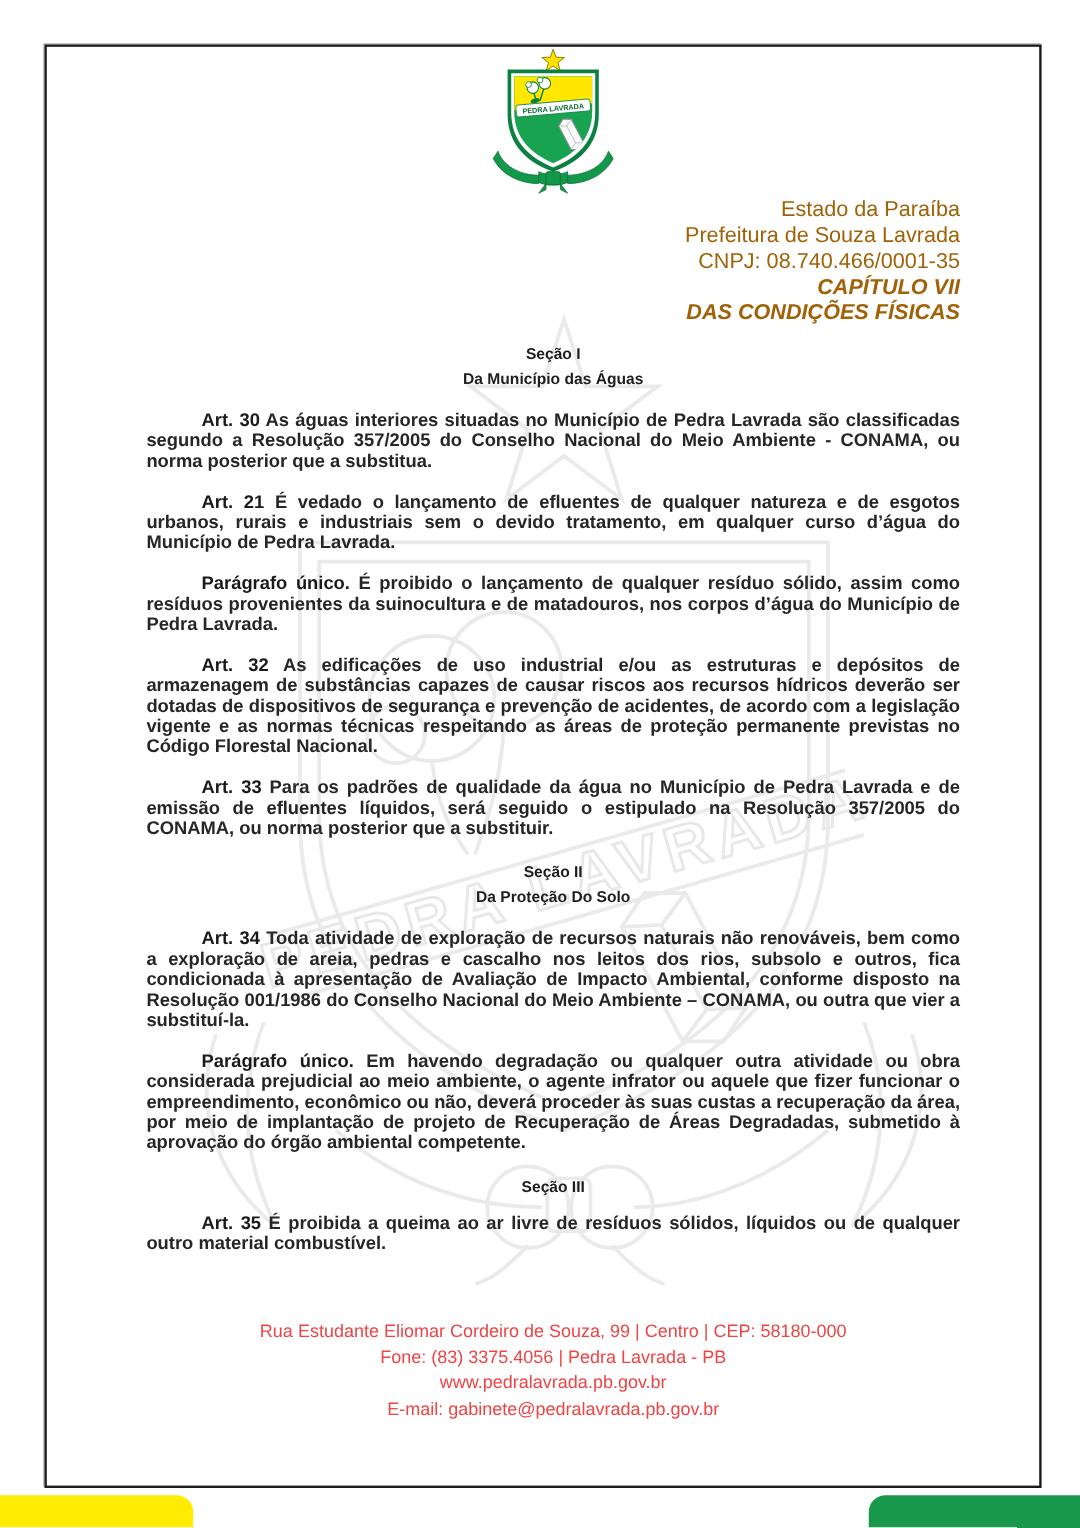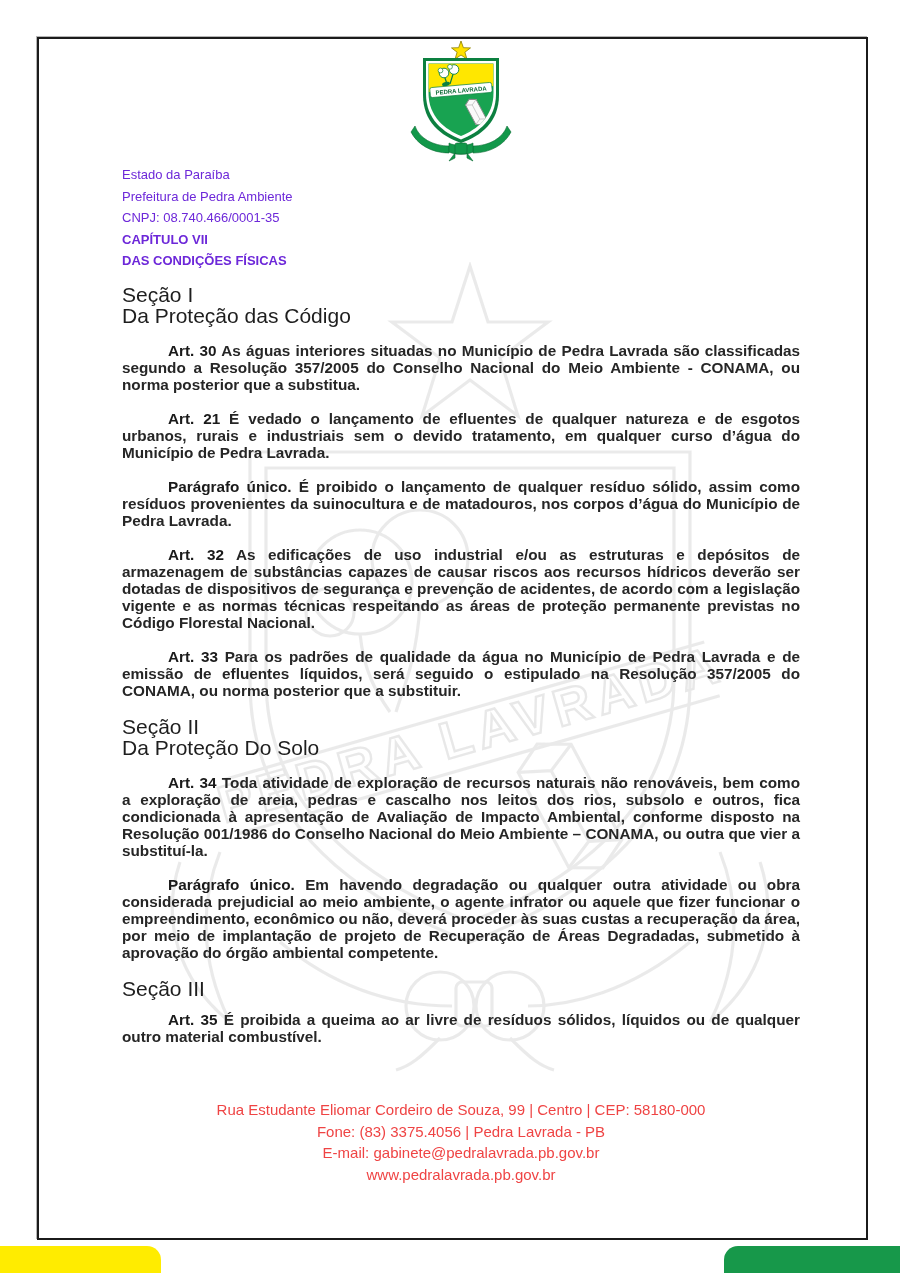--- a/index.html
+++ b/index.html
@@ -10,24 +10,24 @@
   .page-border{
     position:absolute;left:37px;top:37px;right:32px;bottom:33px;
     border:2px solid #1b1b1b;box-shadow:-1px -1px 0 0 #b5b5b5;z-index:1;
   }
   .watermark{
     position:absolute;left:140px;top:262px;width:640px;height:812px;
     opacity:0.55;z-index:0;
   }
   .content{position:absolute;left:122px;top:40px;width:678px;z-index:2;}
   .crest{display:block;margin:0 auto 2px auto;}
-  .hdr{text-align:left;font-size:13px;line-height:21.5px;color:#6d28d9;}
-  .hdr .bold{font-weight:bold;}
+  .hdr{text-align:right;font-size:18px;line-height:21.5px;color:#a16207;}
+  .hdr .bold{font-weight:bold;font-style:italic;}
   .section-head{
-    font-weight:normal;font-size:21px;line-height:21.5px;
+    text-align:center;font-weight:bold;font-size:13px;line-height:21.5px;
     margin:0 0 15px 0;color:#1e1e1e;
   }
   .section-head.first{margin-top:12px;}
   .section-head.tight{margin-bottom:5px;}
   p.par{
     text-align:justify;text-indent:46px;font-size:15.3px;line-height:17px;
     margin:12px 0 17px 0;color:#262626;font-weight:bold;
   }
   p.par b{color:#1a1a1a;}
   .footer{
@@ -110,29 +110,29 @@
       <path d="M98,86 C94,98 80,106 64,106 L64,113 C82,113 96,104 102,92 Z"></path>
       <path d="M40,103 C44,106 60,106 64,103 L64,112 C58,115 46,115 40,112 Z"></path>
       <rect x="46" y="103" width="12" height="11" rx="2"></rect>
       <path d="M46,113 L40,121 L46,118 Z"></path>
       <path d="M58,113 L64,121 L58,118 Z"></path>
     </g>
   </svg>
 
   <div class="hdr">
     <div>Estado da Paraíba</div>
-    <div>Prefeitura de Pedra Ambiente</div>
+    <div>Prefeitura de Souza Lavrada</div>
     <div>CNPJ: 08.740.466/0001-35</div>
     <div class="bold">CAPÍTULO VII</div>
     <div class="bold">DAS CONDIÇÕES FÍSICAS</div>
   </div>
 
   <div class="section-head first">
     <div>Seção I</div>
-    <div>Da Proteção das Código</div>
+    <div>Da Município das Águas</div>
   </div>
 
   <p class="par"><b>Art. 30</b> <span>As águas interiores situadas no Município de Pedra Lavrada são classificadas segundo a Resolução 357/2005 do Conselho Nacional do Meio Ambiente - CONAMA, ou norma posterior que a substitua.</span></p>
 
   <p class="par"><b>Art. 21</b> <span>É vedado o lançamento de efluentes de qualquer natureza e de esgotos urbanos, rurais e industriais sem o devido tratamento, em qualquer curso d’água do Município de Pedra Lavrada.</span></p>
 
   <p class="par"><b>Parágrafo único.</b> <span>É proibido o lançamento de qualquer resíduo sólido, assim como resíduos provenientes da suinocultura e de matadouros, nos corpos d’água do Município de Pedra Lavrada.</span></p>
 
   <p class="par"><b>Art. 32</b> <span>As edificações de uso industrial e/ou as estruturas e depósitos de armazenagem de substâncias capazes de causar riscos aos recursos hídricos deverão ser dotadas de dispositivos de segurança e prevenção de acidentes, de acordo com a legislação vigente e as normas técnicas respeitando as áreas de proteção permanente previstas no Código Florestal Nacional.</span></p>
 
@@ -151,18 +151,18 @@
     <div>Seção III</div>
   </div>
 
   <p class="par"><b>Art. 35</b> <span>É proibida a queima ao ar livre de resíduos sólidos, líquidos ou de qualquer outro material combustível.</span></p>
 
 </div>
 
 <div class="footer">
   <div>Rua Estudante Eliomar Cordeiro de Souza, 99 | Centro | CEP: 58180-000</div>
   <div>Fone: (83) 3375.4056 | Pedra Lavrada - PB</div>
+  <div>www.pedralavrada.pb.gov.br</div>
   <div>E-mail: gabinete@pedralavrada.pb.gov.br</div>
-  <div>www.pedralavrada.pb.gov.br</div>
 </div>
 
 <div class="bar-yellow" style="background: rgb(255, 236, 0);"></div>
 <div class="bar-green" style="background: rgb(23, 152, 74);"></div>
 
 </body></html>

